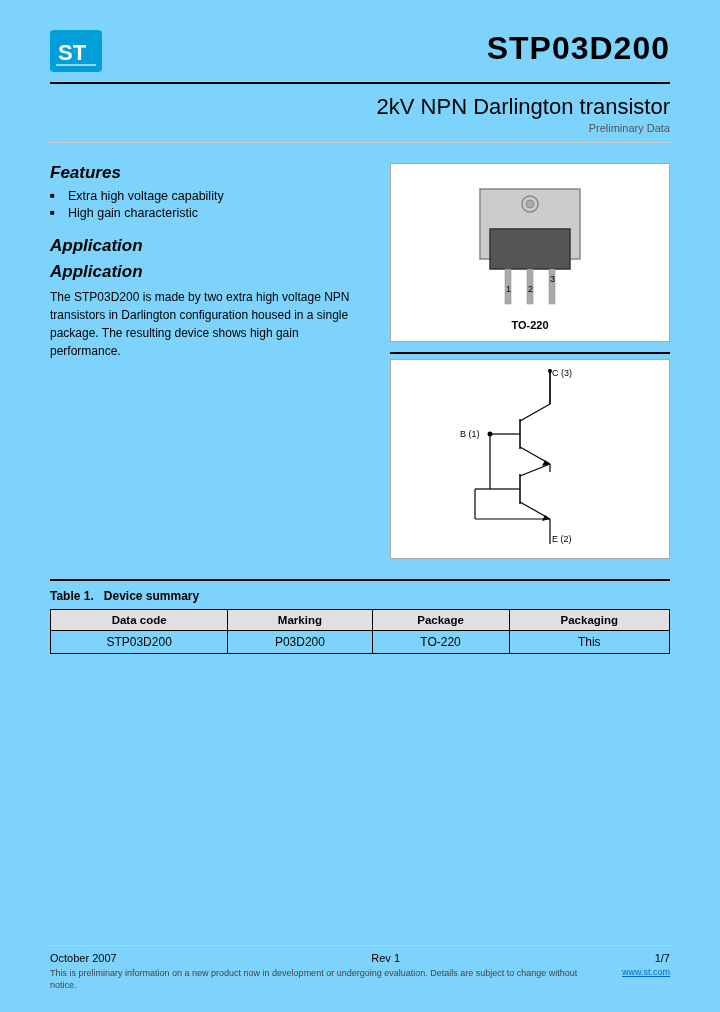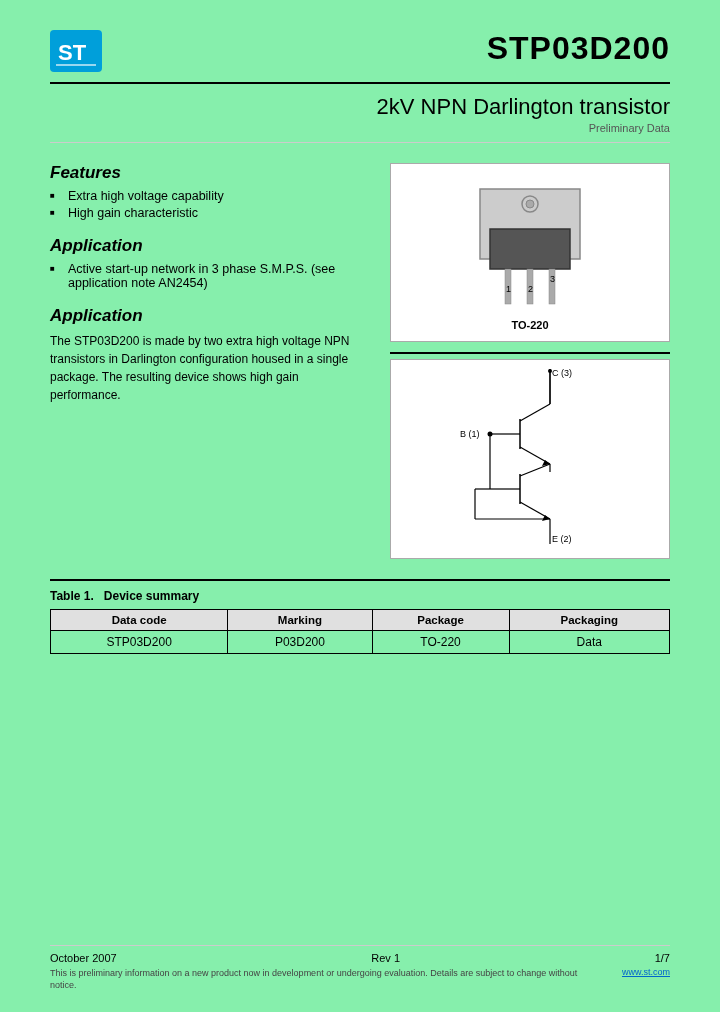--- a/index.html
+++ b/index.html
@@ -8,21 +8,21 @@
       min-height: 1012px;
       background: #fff;
       font-family: Arial, sans-serif;
       font-size: 13px;
       color: #000;
       position: relative;
     }
     .page {
       width: 720px;
       min-height: 1012px;
-      background: #86efac;
+      background: #7dd3fc;
       padding: 30px 50px 20px 50px;
       position: relative;
     }
     
     .header {
       display: flex;
       justify-content: space-between;
       align-items: flex-start;
       border-bottom: 2px solid #000;
       padding-bottom: 10px;
@@ -244,23 +244,20 @@
       <div>
         <div class="section-heading">Features</div>
         <ul class="bullet-list">
           <li>Extra high voltage capability</li>
           <li>High gain characteristic</li>
         </ul>
       </div>
 
       <div>
         <div class="section-heading">Application</div>
-        <ul class="bullet-list">
-          <li>Active start-up network in 3 phase S.M.P.S. (see application note AN2454)</li>
-        </ul>
       </div>
 
       <div>
         <div class="section-heading">Application</div>
         <p class="description-text">The STP03D200 is made by two extra high voltage NPN transistors in Darlington configuration housed in a single package. The resulting device shows high gain performance.</p>
       </div>
     </div>
 
     <div class="right-col">
 
@@ -350,21 +347,21 @@
           <th>Marking</th>
           <th>Package</th>
           <th>Packaging</th>
         </tr>
       </thead>
       <tbody>
         <tr>
           <td>STP03D200</td>
           <td>P03D200</td>
           <td>TO-220</td>
-          <td>Data</td>
+          <td>This</td>
         </tr>
       </tbody>
     </table>
   </div>
 
   <div class="footer">
     <div class="footer-top">
       <span>October 2007</span>
       <span>Rev 1</span>
       <span>1/7</span>

